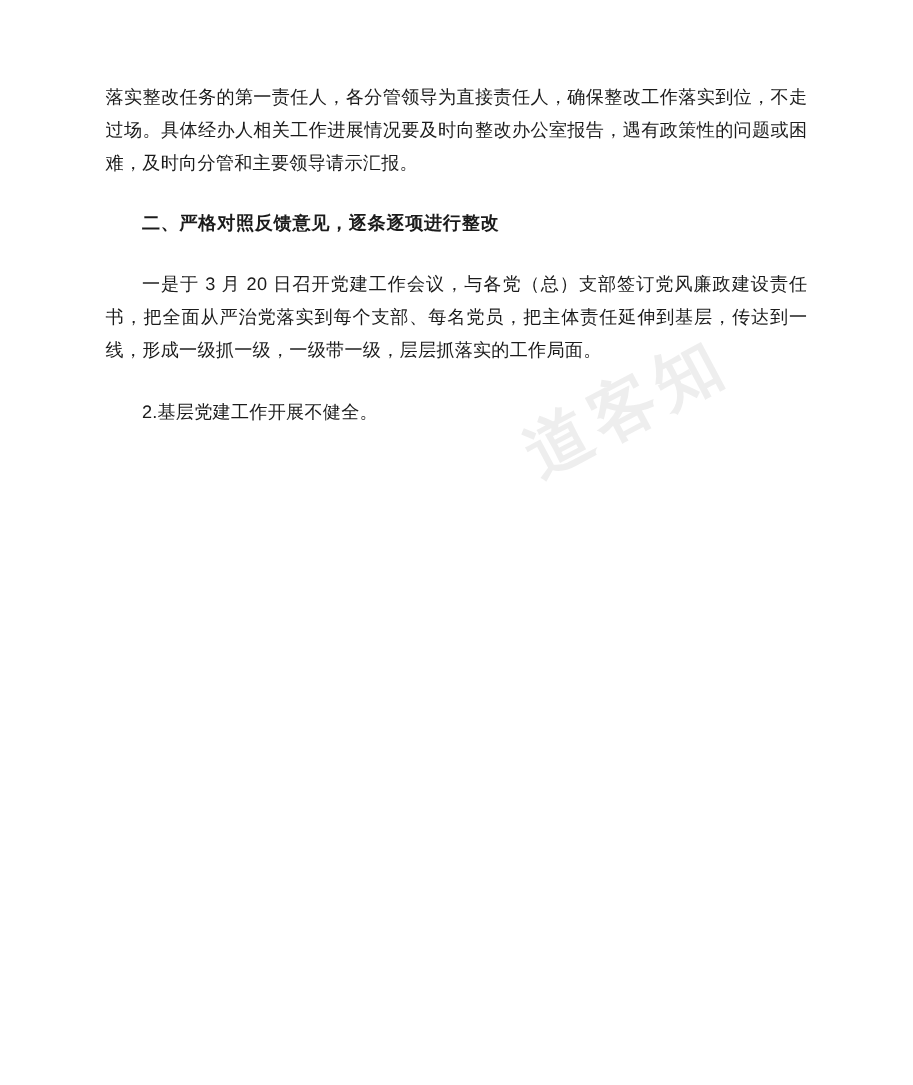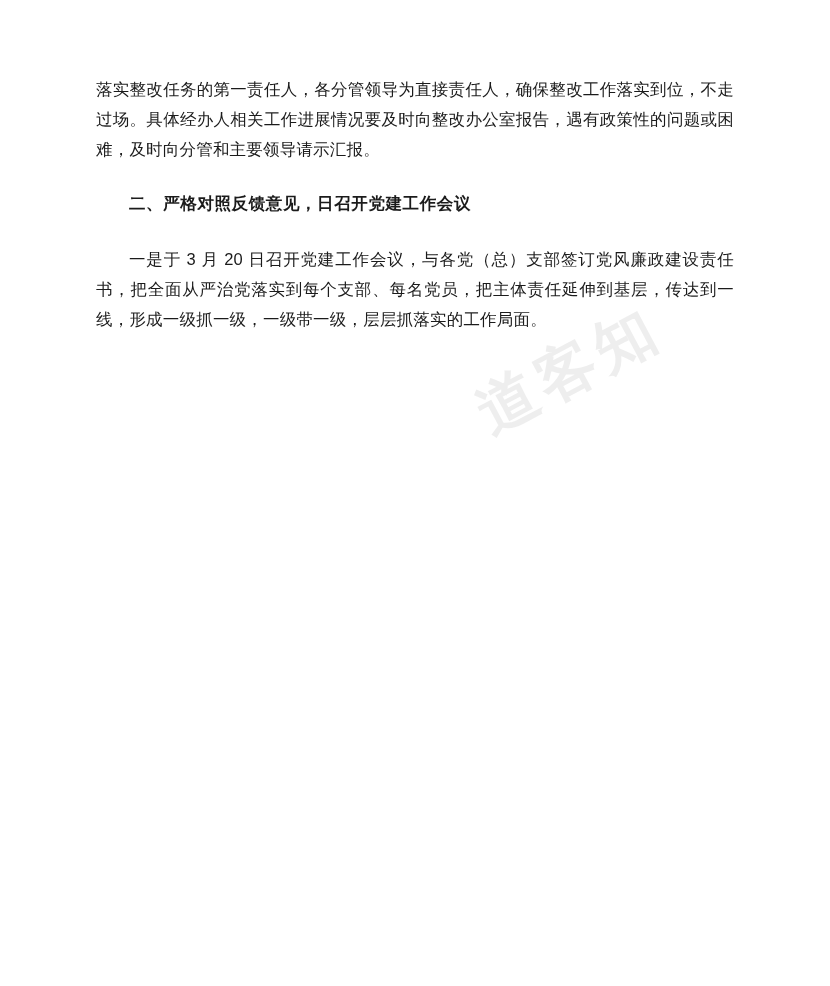--- a/index.html
+++ b/index.html
@@ -58,17 +58,18 @@
 </style>
 </head>
 <body>
 
 <div class="page">
 
   <div class="watermark">道客知</div>
 
   <div class="doc-body">
     <p class="tight">落实整改任务的第一责任人，各分管领导为直接责任人，确保整改工作落实到位，不走过场。具体经办人相关工作进展情况要及时向整改办公室报告，遇有政策性的问题或困难，及时向分管和主要领导请示汇报。</p>
-    <p class="heading">二、严格对照反馈意见，日召开党建工作会议</p>
+    <p class="heading">二、严格对照反馈意见，逐条逐项进行整改</p>
     <p class="indent">一是于 3 月 20 日召开党建工作会议，与各党（总）支部签订党风廉政建设责任书，把全面从严治党落实到每个支部、每名党员，把主体责任延伸到基层，传达到一线，形成一级抓一级，一级带一级，层层抓落实的工作局面。</p>
+    <p class="indent">2.基层党建工作开展不健全。</p>
   </div>
 
 </div>
 
 </body></html>

